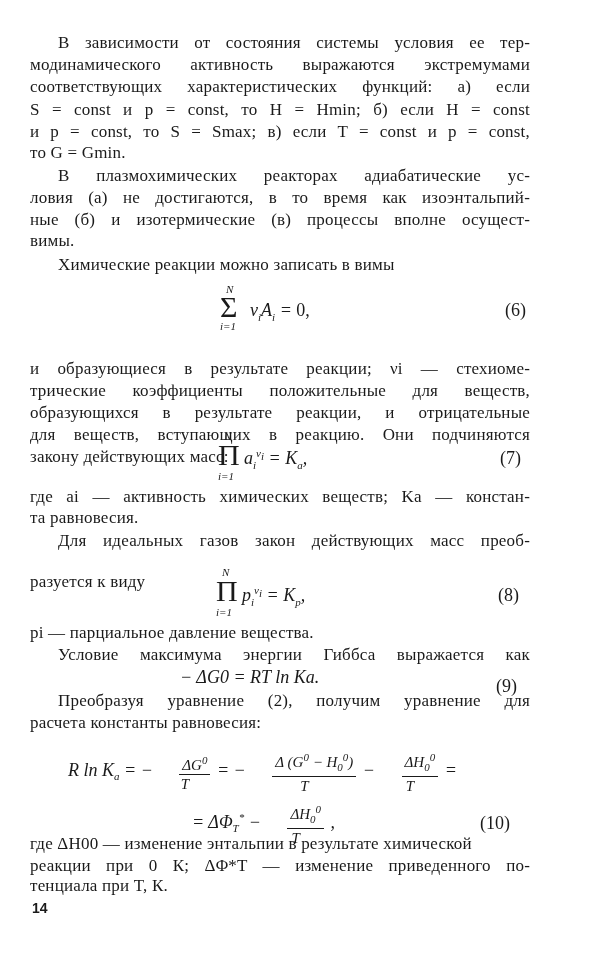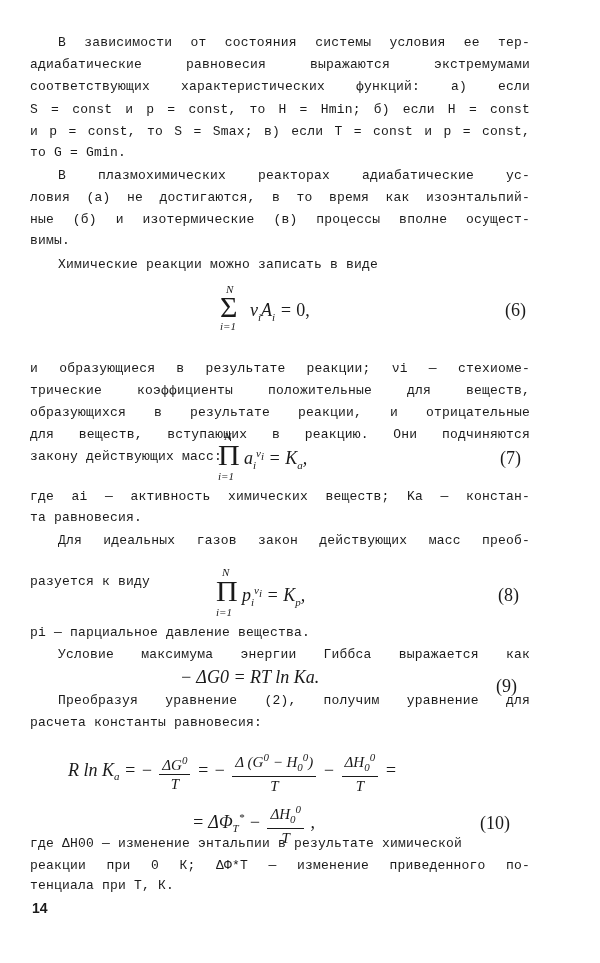--- a/index.html
+++ b/index.html
@@ -1,51 +1,51 @@
 <!DOCTYPE html>
 <html><head>
 <meta charset="utf-8">
 <style>
   html, body { margin: 0; padding: 0; background: #ffffff; }
   body { width: 600px; height: 963px; position: relative; overflow: hidden;
          font-family: "Liberation Serif", "DejaVu Serif", serif; color: #1a1a1a; }
   .page { position: absolute; left: 0; top: 0; width: 600px; height: 963px; }
-  .ln { position: absolute; left: 30px; width: 500px; font-size: 13px; line-height: 20px;
-        white-space: nowrap; text-align: justify; text-align-last: justify; letter-spacing: 0.2px; font-family: Liberation Mono, monospace; }
+  .ln { position: absolute; left: 30px; width: 500px; font-size: 17px; line-height: 20px;
+        white-space: nowrap; text-align: justify; text-align-last: justify; letter-spacing: 0.2px; }
   .ln.ind { left: 58px; width: 472px; }
   .ln.last { text-align-last: left; }
   .eq { position: absolute; font-style: italic; font-size: 18px; white-space: nowrap; }
   .eqno { position: absolute; font-size: 18px; white-space: nowrap; }
   .big { position: absolute; font-size: 30px; line-height: 30px; font-style: normal; }
   .lim { position: absolute; font-size: 11px; font-style: italic; }
   .frac { display: inline-block; vertical-align: middle; text-align: center; margin: 0 2px; }
-  .frac .n { display: block; border-bottom: 1px solid #1a1a1a; padding: 0 3px; font-size: 15px; line-height: 18px; }
+  .frac .n { display: block; border-bottom: 1px solid #1a1a1a; padding: 0 3px; font-size: 15px; line-height: 18px; margin-left: 20px; }
   .frac .d { display: block; font-size: 15px; line-height: 18px; }
   .pageno { position: absolute; left: 32px; top: 900px; font-size: 14px; font-weight: bold;
             font-family: "Liberation Sans", sans-serif; }
   sub, sup { font-size: 11px; }
 </style>
 </head>
 <body>
 
 <div class="page">
 
   <div class="ln ind" style="top:33px">В зависимости от состояния системы условия ее тер-</div>
-  <div class="ln" style="top:55px">адиабатические равновесия выражаются экстремумами</div>
+  <div class="ln" style="top:55px">модинамического активность выражаются экстремумами</div>
   <div class="ln" style="top:77px">соответствующих характеристических функций: а) если</div>
   <div class="ln" style="top:122px">и p = const, то S = Smax; в) если T = const и p = const,</div>
   <div class="ln" style="top:100px">S = const и p = const, то H = Hmin; б) если H = const</div>
   <div class="ln ind" style="top:166px">В плазмохимических реакторах адиабатические ус-</div>
 
   <div class="ln last" style="top:143px">то G = Gmin.</div>
   <div class="ln" style="top:188px">ловия (а) не достигаются, в то время как изоэнтальпий-</div>
   <div class="ln last" style="top:231px">вимы.</div>
   <div class="ln" style="top:210px">ные (б) и изотермические (в) процессы вполне осущест-</div>
 
-  <div class="ln ind last" style="top:255px">Химические реакции можно записать в виде</div>
+  <div class="ln ind last" style="top:255px">Химические реакции можно записать в вимы</div>
 
   <div>
     <span class="lim" style="left:226px;top:283px">N</span>
     <span class="big" style="left:220px;top:292px">Σ</span>
     <span class="lim" style="left:220px;top:320px">i=1</span>
     <span class="eq" style="left:250px;top:300px">ν<sub>i</sub>A<sub>i</sub> = <span style="font-style:normal">0,</span></span>
     <span class="eqno" style="left:505px;top:300px">(6)</span>
   </div>
 
   <div class="ln" style="top:359px">и образующиеся в результате реакции; νi — стехиоме-</div>

